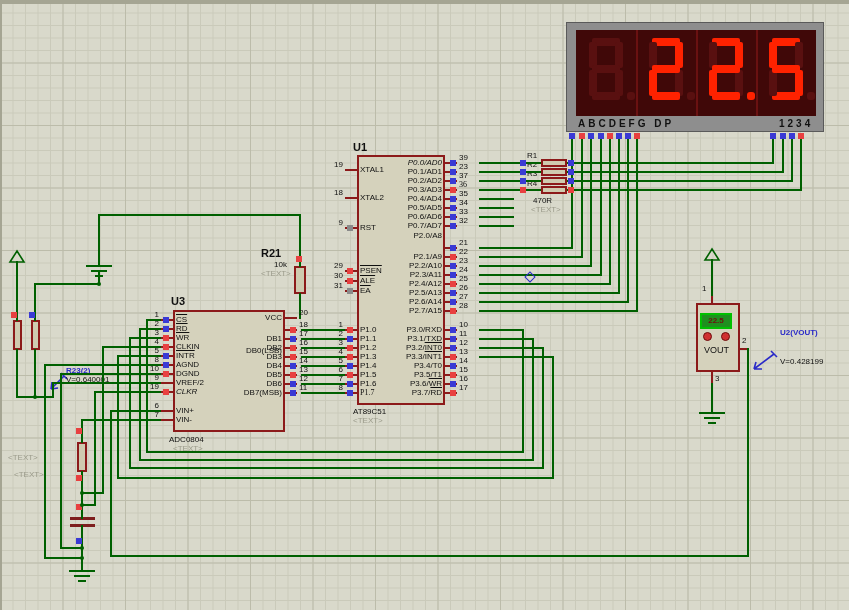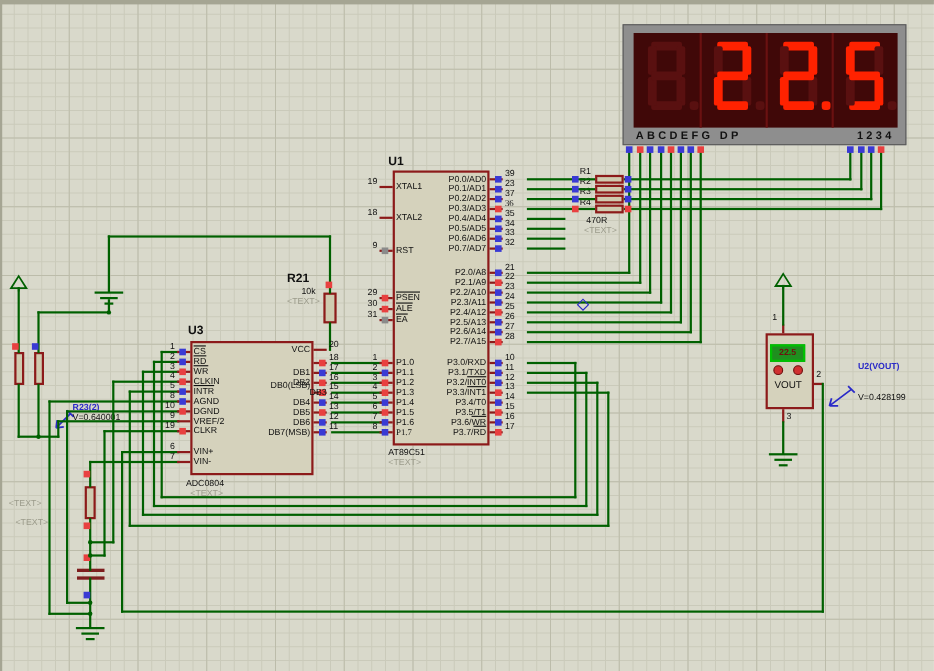--- a/index.html
+++ b/index.html
@@ -339,21 +339,21 @@
       <div class="sq b" style="left: 347px; top: 381px;"></div>
       <div class="pinnum" style="left: 313px; top: 375px; width: 30px; text-align: right;">7</div>
       <div class="pinname" style="left: 360px; top: 379px;"><span>P1.6</span></div>
       <div class="stub" style="left: 345px; top: 392px; width: 12px; height: 2px;"></div>
       <div class="sq b" style="left: 347px; top: 390px;"></div>
       <div class="pinnum" style="left: 313px; top: 384px; width: 30px; text-align: right;">8</div>
       <div class="pinname" style="left: 360px; top: 388px; font-family: Liberation Serif, serif;"><span>P1.7</span></div>
       <div class="stub" style="left: 445px; top: 162px; width: 12px; height: 2px;"></div>
       <div class="sq b" style="left: 450px; top: 160px;"></div>
       <div class="pinnum" style="left: 459px; top: 154px;">39</div>
-      <div class="pinname" style="right: 407px; top: 158px; left: auto;"><span>P0.0/AD0</span></div>
+      <div class="pinname" style="right: 407px; top: 158px; left: auto; font-style: italic;"><span>P0.0/AD0</span></div>
       <div class="stub" style="left: 445px; top: 171px; width: 12px; height: 2px;"></div>
       <div class="sq b" style="left: 450px; top: 169px;"></div>
       <div class="pinnum" style="left: 459px; top: 163px;">23</div>
       <div class="pinname" style="right: 407px; top: 167px; left: auto;"><span>P0.1/AD1</span></div>
       <div class="stub" style="left: 445px; top: 180px; width: 12px; height: 2px;"></div>
       <div class="sq b" style="left: 450px; top: 178px;"></div>
       <div class="pinnum" style="left: 459px; top: 172px;">37</div>
       <div class="pinname" style="right: 407px; top: 176px; left: auto;"><span>P0.2/AD2</span></div>
       <div class="stub" style="left: 445px; top: 189px; width: 12px; height: 2px;"></div>
       <div class="sq r" style="left: 450px; top: 187px;"></div>
@@ -371,21 +371,21 @@
       <div class="sq b" style="left: 450px; top: 214px;"></div>
       <div class="pinnum" style="left: 459px; top: 208px;">33</div>
       <div class="pinname" style="right: 407px; top: 212px; left: auto;"><span>P0.6/AD6</span></div>
       <div class="stub" style="left: 445px; top: 225px; width: 12px; height: 2px;"></div>
       <div class="sq b" style="left: 450px; top: 223px;"></div>
       <div class="pinnum" style="left: 459px; top: 217px;">32</div>
       <div class="pinname" style="right: 407px; top: 221px; left: auto;"><span>P0.7/AD7</span></div>
       <div class="stub" style="left: 445px; top: 247px; width: 12px; height: 2px;"></div>
       <div class="sq b" style="left: 450px; top: 245px;"></div>
       <div class="pinnum" style="left: 459px; top: 239px;">21</div>
-      <div class="pinname" style="right: 407px; top: 243px; left: auto;"><span>P2.0/A8</span></div>
+      <div class="pinname" style="right: 407px; top: 231px; left: auto;"><span>P2.0/A8</span></div>
       <div class="stub" style="left: 445px; top: 256px; width: 12px; height: 2px;"></div>
       <div class="sq r" style="left: 450px; top: 254px;"></div>
       <div class="pinnum" style="left: 459px; top: 248px;">22</div>
       <div class="pinname" style="right: 407px; top: 252px; left: auto;"><span>P2.1/A9</span></div>
       <div class="stub" style="left: 445px; top: 265px; width: 12px; height: 2px;"></div>
       <div class="sq b" style="left: 450px; top: 263px;"></div>
       <div class="pinnum" style="left: 459px; top: 257px;">23</div>
       <div class="pinname" style="right: 407px; top: 261px; left: auto;"><span>P2.2/A10</span></div>
       <div class="stub" style="left: 445px; top: 274px; width: 12px; height: 2px;"></div>
       <div class="sq b" style="left: 450px; top: 272px;"></div>
@@ -466,21 +466,21 @@
       <div class="stub" style="left: 161px; top: 373px; width: 12px; height: 2px;"></div>
       <div class="sq r" style="left: 163px; top: 371px;"></div>
       <div class="pinnum" style="left: 129px; top: 365px; width: 30px; text-align: right;">10</div>
       <div class="pinname" style="left: 176px; top: 369px;"><span>DGND</span></div>
       <div class="stub" style="left: 161px; top: 382px; width: 12px; height: 2px;"></div>
       <div class="pinnum" style="left: 129px; top: 374px; width: 30px; text-align: right;">9</div>
       <div class="pinname" style="left: 176px; top: 378px;"><span>VREF/2</span></div>
       <div class="stub" style="left: 161px; top: 391px; width: 12px; height: 2px;"></div>
       <div class="sq r" style="left: 163px; top: 389px;"></div>
       <div class="pinnum" style="left: 129px; top: 383px; width: 30px; text-align: right;">19</div>
-      <div class="pinname" style="left: 176px; top: 387px;"><span>CLKR</span></div>
+      <div class="pinname" style="left: 176px; top: 387px; font-style: italic;"><span>CLKR</span></div>
       <div class="stub" style="left: 161px; top: 410px; width: 12px; height: 2px;"></div>
       <div class="pinnum" style="left: 129px; top: 402px; width: 30px; text-align: right;">6</div>
       <div class="pinname" style="left: 176px; top: 406px;"><span>VIN+</span></div>
       <div class="stub" style="left: 161px; top: 419px; width: 12px; height: 2px;"></div>
       <div class="pinnum" style="left: 129px; top: 411px; width: 30px; text-align: right;">7</div>
       <div class="pinname" style="left: 176px; top: 415px;"><span>VIN-</span></div>
       <div class="stub" style="left: 285px; top: 317px; width: 12px; height: 2px;"></div>
       <div class="pinnum" style="left: 299px; top: 309px;">20</div>
       <div class="pinname" style="right: 567px; top: 313px; left: auto;"><span>VCC</span></div>
       <div class="stub" style="left: 285px; top: 329px; width: 12px; height: 2px;"></div>
@@ -491,21 +491,21 @@
       <div class="sq b" style="left: 290px; top: 336px;"></div>
       <div class="pinnum" style="left: 299px; top: 330px;">17</div>
       <div class="pinname" style="right: 567px; top: 334px; left: auto;"><span>DB1</span></div>
       <div class="stub" style="left: 285px; top: 347px; width: 12px; height: 2px;"></div>
       <div class="sq r" style="left: 290px; top: 345px;"></div>
       <div class="pinnum" style="left: 299px; top: 339px;">16</div>
       <div class="pinname" style="right: 567px; top: 343px; left: auto;"><span>DB2</span></div>
       <div class="stub" style="left: 285px; top: 356px; width: 12px; height: 2px;"></div>
       <div class="sq r" style="left: 290px; top: 354px;"></div>
       <div class="pinnum" style="left: 299px; top: 348px;">15</div>
-      <div class="pinname" style="right: 552px; top: 352px; left: auto;"><span>DB3</span></div>
+      <div class="pinname" style="right: 567px; top: 352px; left: auto;"><span>DB3</span></div>
       <div class="stub" style="left: 285px; top: 365px; width: 12px; height: 2px;"></div>
       <div class="sq b" style="left: 290px; top: 363px;"></div>
       <div class="pinnum" style="left: 299px; top: 357px;">14</div>
       <div class="pinname" style="right: 567px; top: 361px; left: auto;"><span>DB4</span></div>
       <div class="stub" style="left: 285px; top: 374px; width: 12px; height: 2px;"></div>
       <div class="sq r" style="left: 290px; top: 372px;"></div>
       <div class="pinnum" style="left: 299px; top: 366px;">13</div>
       <div class="pinname" style="right: 567px; top: 370px; left: auto;"><span>DB5</span></div>
       <div class="stub" style="left: 285px; top: 383px; width: 12px; height: 2px;"></div>
       <div class="sq b" style="left: 290px; top: 381px;"></div>

